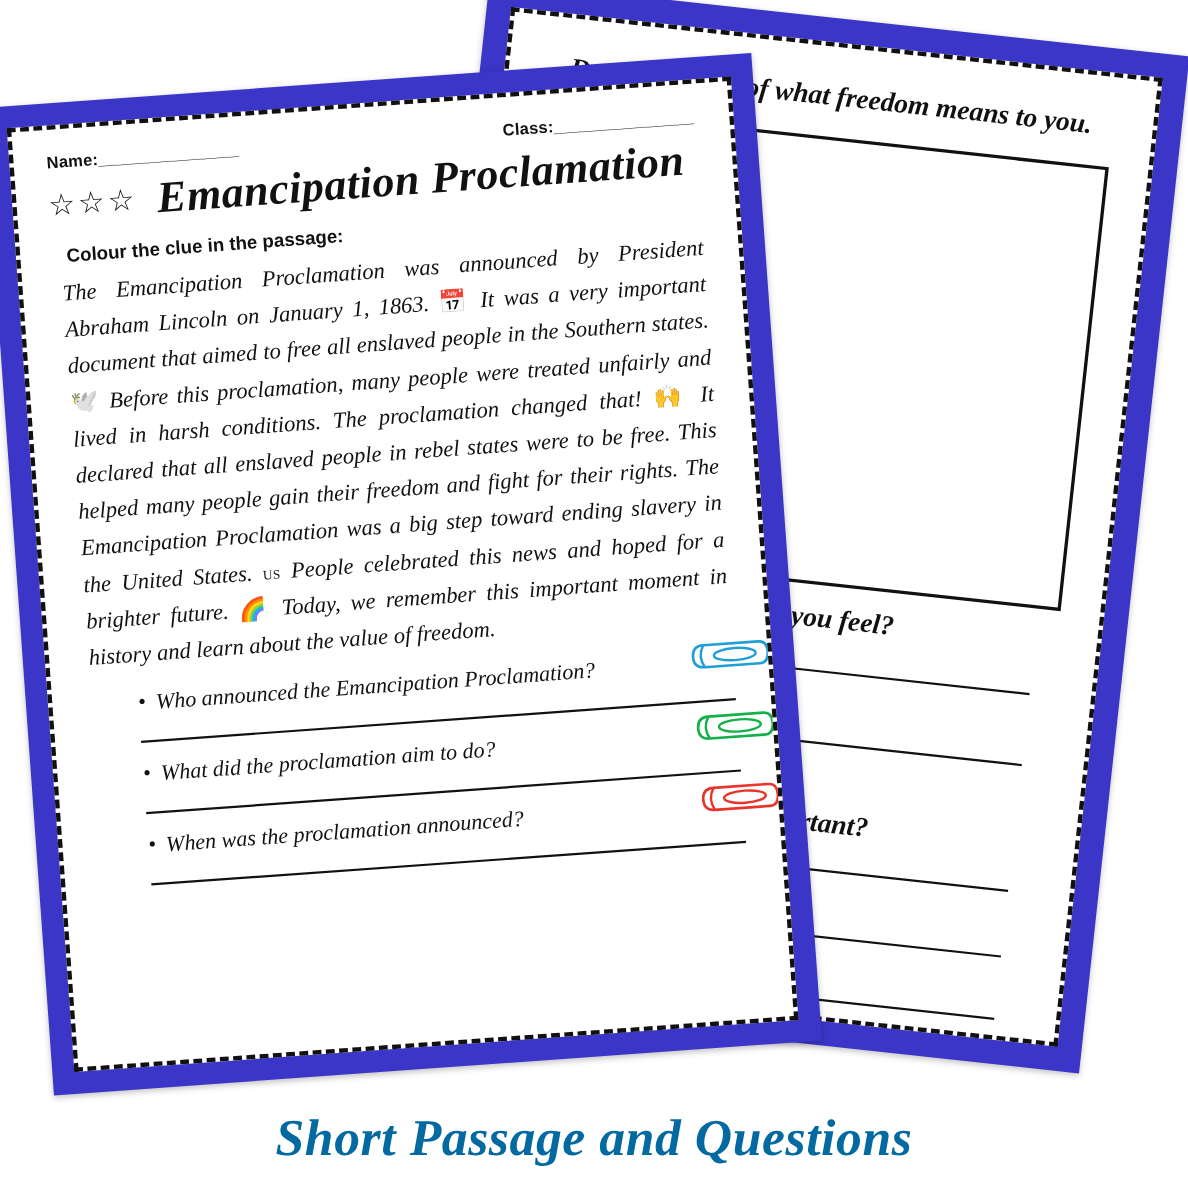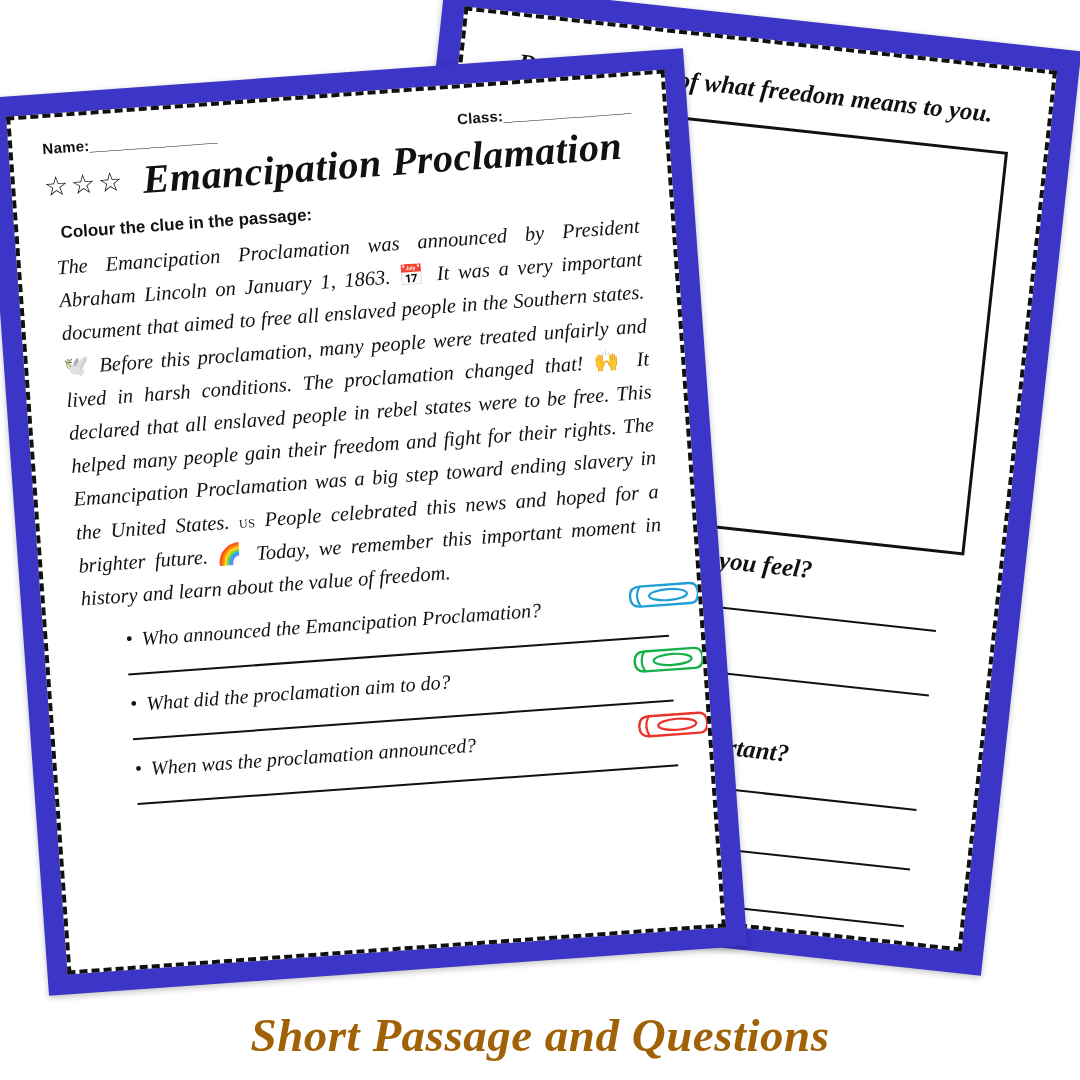--- a/index.html
+++ b/index.html
@@ -203,21 +203,21 @@
   #caption {
     position: absolute;
     left: 0;
     right: 0;
     bottom: 18px;
     text-align: center;
     font-family: "Liberation Serif", serif;
     font-style: italic;
     font-weight: 700;
     font-size: 47px;
-    color: #a16207;
+    color: #0369a1;
     letter-spacing: 0.5px;
   }
 </style>
 </head>
 <body>
 
 <div id="stage">
 
   <div class="sheet" id="back-sheet">
     <div class="sheet-inner">

